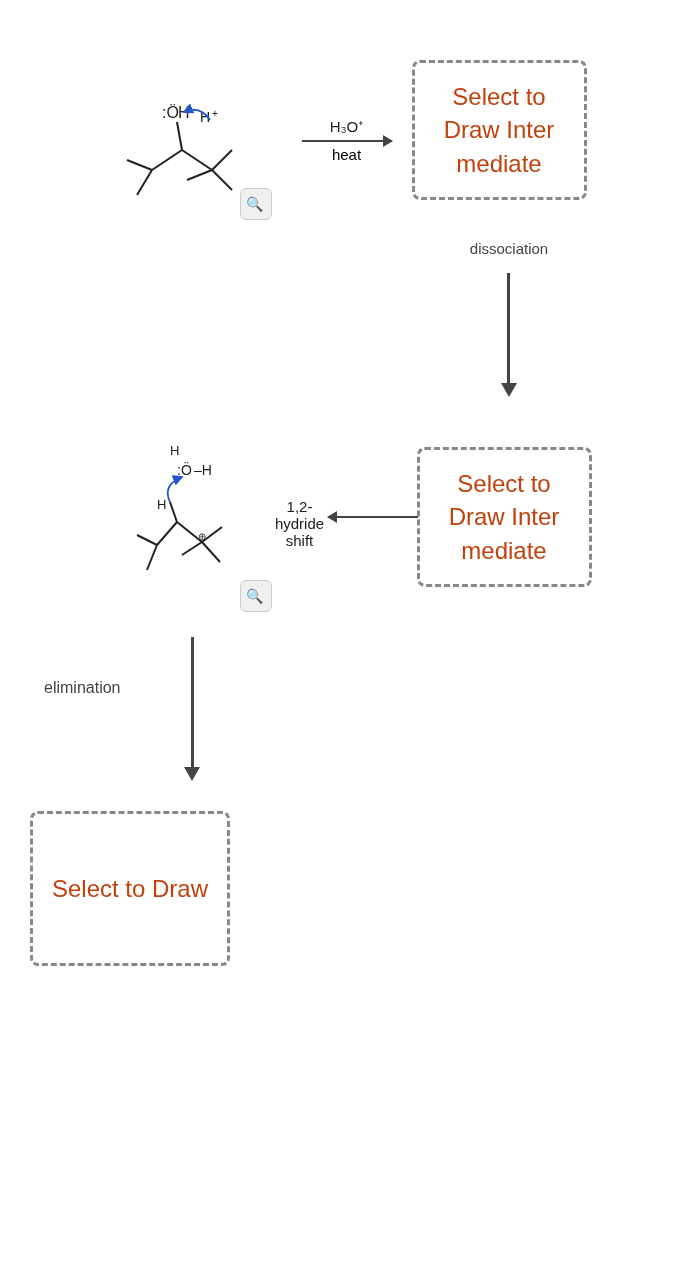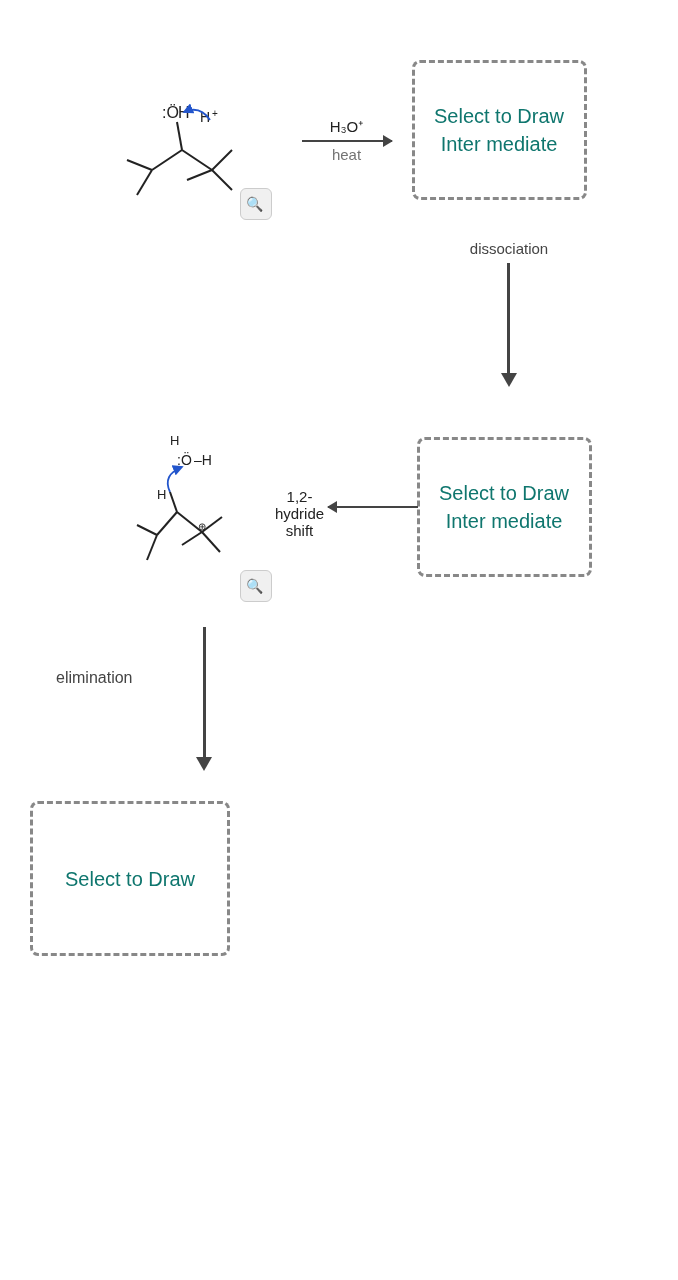--- a/index.html
+++ b/index.html
@@ -67,21 +67,21 @@
     }
 
     .arrow-label-top {
       font-size: 15px;
       color: #222;
       text-align: center;
       margin-top: 18px;
     }
     .arrow-label-bottom {
       font-size: 15px;
-      color: #737373;
+      color: #000000;
       text-align: center;
     }
 
     .horiz-arrow {
       display: flex;
       align-items: center;
       justify-content: center;
       width: 100%;
     }
 
@@ -121,42 +121,43 @@
       width: 175px;
       height: 140px;
       border: 3px dashed #888;
       border-radius: 8px;
       display: flex;
       align-items: center;
       justify-content: center;
       cursor: pointer;
     }
     .dashed-box-text {
-      font-size: 20px;
-      color: #0f766e;
+      font-size: 24px;
+      color: #c2410c;
       text-align: center;
       line-height: 1.4;
       padding: 10px;
     }
 
     
     .vert-section {
       display: flex;
       flex-direction: row;
       align-items: flex-start;
       justify-content: center;
       width: 100%;
       padding: 10px 0;
     }
 
     .vert-arrow-col {
       display: flex;
       flex-direction: column;
       align-items: center;
       margin-left: 340px;
+      gap: 10px;
     }
 
     .vert-arrow-label {
       font-size: 15px;
       color: #444;
       text-align: center;
       margin-bottom: 6px;
     }
 
     .vert-arrow {
@@ -189,21 +190,21 @@
       padding: 20px 10px 20px 10px;
       gap: 0px;
     }
 
     
     .elim-section {
       display: flex;
       flex-direction: row;
       align-items: flex-start;
       width: 100%;
-      padding: 10px 16px;
+      padding: 10px 4px;
     }
 
     .elim-label-col {
       width: 160px;
       display: flex;
       align-items: flex-start;
       justify-content: flex-start;
       padding-left: 40px;
       padding-top: 40px;
     }

